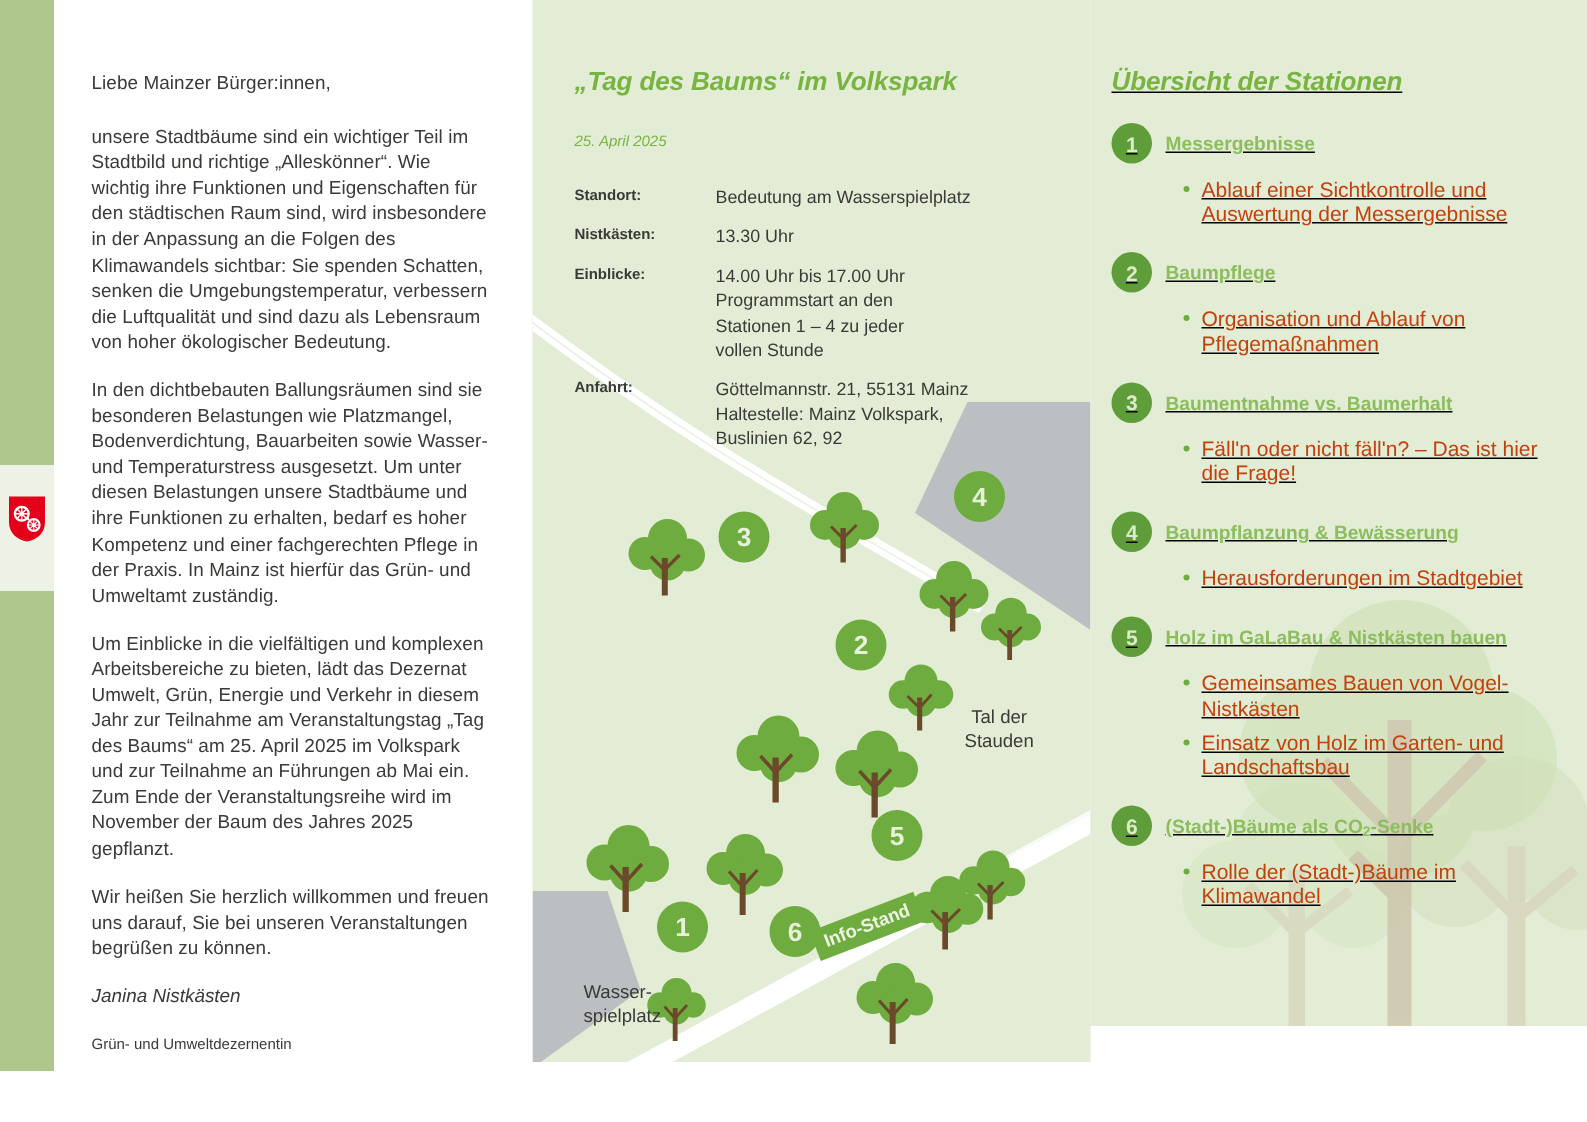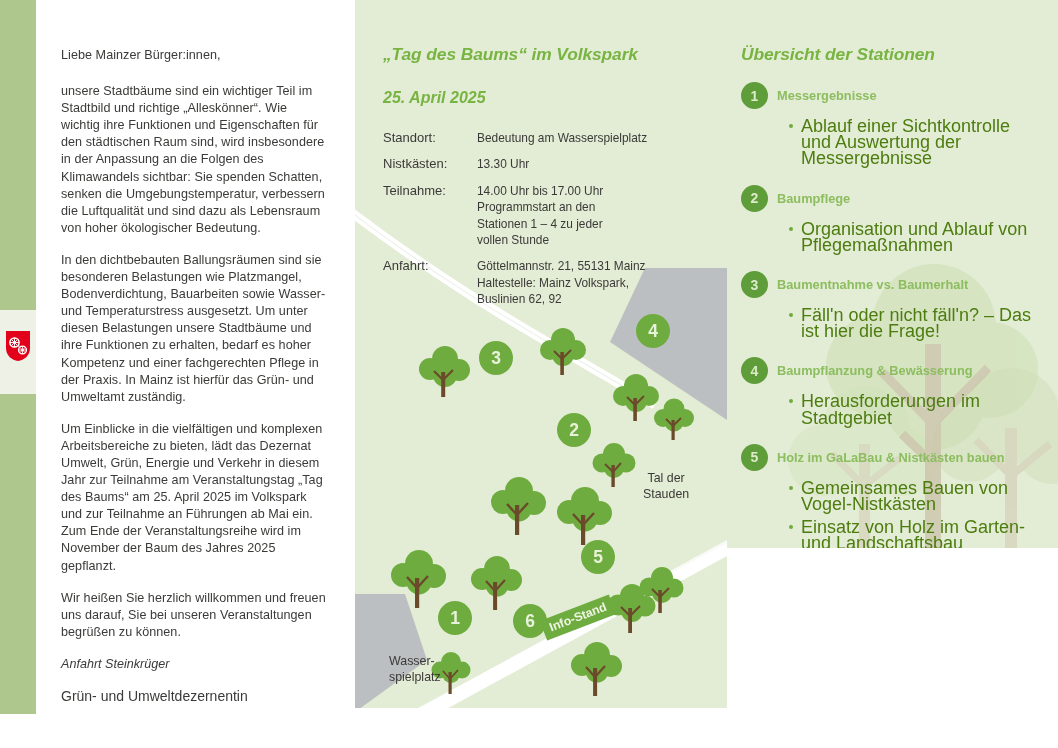--- a/index.html
+++ b/index.html
@@ -75,21 +75,21 @@
   }
   .letter-p.salutation { margin-bottom: 19px; }
   .letter-sig {
     font-size: 12.6px;
     line-height: 17.1px;
     color: #3a3a38;
     font-style: italic;
     margin-bottom: 15px;
   }
   .letter-role {
-    font-size: 14px;
+    font-size: 10px;
     line-height: 17.1px;
     color: #3a3a38;
   }
 
   
   .col-map {
     position: relative;
     width: 372px;
     flex: 0 0 372px;
     height: 708px;
@@ -103,35 +103,35 @@
   }
   .map-title {
     font-size: 17.4px;
     font-style: italic;
     font-weight: bold;
     color: #78b442;
     letter-spacing: -0.1px;
     margin-bottom: 9px;
   }
   .map-date {
-    font-size: 16px;
+    font-size: 10px;
     font-style: italic;
-    font-weight: bold;
+    font-weight: normal;
     color: #78b442;
     margin-bottom: 23px;
     margin-top: 24px;
   }
   .fact-row {
     display: flex;
     margin-bottom: 10px;
   }
   .fact-label {
     flex: 0 0 94px;
-    font-size: 13px;
-    font-weight: normal;
+    font-size: 10px;
+    font-weight: bold;
     color: #3a3a38;
     line-height: 16.4px;
   }
   .fact-value {
     font-size: 11.9px;
     color: #3a3a38;
     line-height: 16.4px;
   }
 
   .map-canvas {
@@ -170,23 +170,24 @@
     transform: rotate(-21deg);
     z-index: 3;
     white-space: nowrap;
   }
 
   
   .col-stations {
     position: relative;
     width: 331px;
     flex: 0 0 331px;
-    height: 548px;
+    height: 684px;
     background: #e3ecd4;
     overflow: hidden;
+    text-decoration: underline;
   }
   .watermark {
     position: absolute;
     right: -6px; bottom: 0;
     width: 280px; height: 300px;
     z-index: 1;
     opacity: 1;
   }
   .col-stations .inner {
     position: relative;
@@ -227,23 +228,23 @@
     font-weight: bold;
     color: #8cbd5e;
   }
   .st-bullets {
     list-style: none;
     margin: 0 0 18px 0;
     padding: 0 0 0 48px;
   }
   .st-bullets li {
     position: relative;
-    font-size: 18px;
+    font-size: 14px;
     line-height: 16.2px;
-    color: #4d7c0f;
+    color: #c2410c;
     padding-left: 12px;
     margin-bottom: 7px;
   }
   .st-bullets li::before {
     content: "";
     position: absolute;
     left: 0; top: 6px;
     width: 4px; height: 4px;
     border-radius: 50%;
     background: #6fac3f;
@@ -272,21 +273,21 @@
       <path d="M13.2 15.3 L14.2 16.6" stroke="#ffffff" stroke-width="1.3"></path>
     </svg>
   </div>
 
   <div class="col-letter">
     <p class="letter-p salutation">Liebe Mainzer Bürger:innen,</p>
     <p class="letter-p">unsere Stadtbäume sind ein wichtiger Teil im Stadtbild und richtige „Alleskönner“. Wie wichtig ihre Funktionen und Eigenschaften für den städtischen Raum sind, wird insbesondere in der Anpassung an die Folgen des Klimawandels sichtbar: Sie spenden Schatten, senken die Umgebungstemperatur, verbessern die Luftqualität und sind dazu als Lebensraum von hoher ökologischer Bedeutung.</p>
     <p class="letter-p">In den dichtbebauten Ballungsräumen sind sie besonderen Belastungen wie Platzmangel, Bodenverdichtung, Bauarbeiten sowie Wasser- und Temperaturstress ausgesetzt. Um unter diesen Belastungen unsere Stadtbäume und ihre Funktionen zu erhalten, bedarf es hoher Kompetenz und einer fachgerechten Pflege in der Praxis. In Mainz ist hierfür das Grün- und Umweltamt zuständig.</p>
     <p class="letter-p">Um Einblicke in die vielfältigen und komplexen Arbeitsbereiche zu bieten, lädt das Dezernat Umwelt, Grün, Energie und Verkehr in diesem Jahr zur Teilnahme am Veranstaltungstag „Tag des Baums“ am 25. April 2025 im Volkspark und zur Teilnahme an Führungen ab Mai ein. Zum Ende der Veranstaltungsreihe wird im November der Baum des Jahres 2025 gepflanzt.</p>
     <p class="letter-p">Wir heißen Sie herzlich willkommen und freuen uns darauf, Sie bei unseren Veranstaltungen begrüßen zu können.</p>
-    <p class="letter-sig">Anfahrt Steinkrüger</p>
+    <p class="letter-sig">Janina Nistkästen</p>
     <p class="letter-role">Grün- und Umweltdezernentin</p>
   </div>
 
   <div class="col-map">
 
     <svg class="map-canvas" viewBox="0 0 372 748">
 
       <polygon points="290,268 372,268 372,420 255,342" fill="#bcbfc1"></polygon>
       <polygon points="0,594 50,594 72,660 0,712" fill="#bcbfc1"></polygon>
 
@@ -411,21 +412,21 @@
 
       <div class="fact-row">
         <div class="fact-label">Standort:</div>
         <div class="fact-value">Bedeutung am Wasserspielplatz</div>
       </div>
       <div class="fact-row">
         <div class="fact-label">Nistkästen:</div>
         <div class="fact-value">13.30 Uhr</div>
       </div>
       <div class="fact-row">
-        <div class="fact-label">Teilnahme:</div>
+        <div class="fact-label">Einblicke:</div>
         <div class="fact-value" style="white-space:pre-line">14.00 Uhr bis 17.00 Uhr
 Programmstart an den
 Stationen 1 – 4 zu jeder
 vollen Stunde</div>
       </div>
       <div class="fact-row">
         <div class="fact-label">Anfahrt:</div>
         <div class="fact-value" style="white-space:pre-line">Göttelmannstr. 21, 55131 Mainz
 Haltestelle: Mainz Volkspark,
 Buslinien 62, 92</div>

